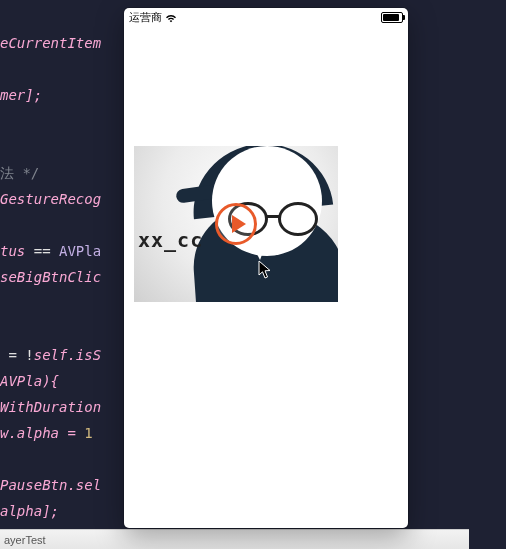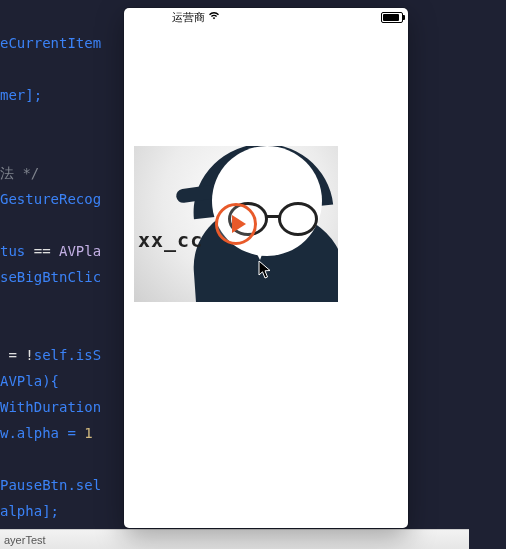--- a/index.html
+++ b/index.html
@@ -21,21 +21,21 @@
     left: 0;
     width: 506px;
     height: 549px;
     padding: 4px 0 0 0;
     box-sizing: border-box;
     color: #e0e0e0;
     white-space: pre;
     line-height: 26px;
     font-size: 14px;
   }
-  .code-bg .tok-id  { color: #3b82f6; }
+  .code-bg .tok-id  { color: #f9a8d4; font-style: italic; }
   .code-bg .tok-op  { color: #e0e0e0; }
   .code-bg .tok-cls { color: #c3b0e4; }
   .code-bg .tok-lit { color: #d1b97f; }
   .code-bg .tok-cm  { color: #7f848e; }
 
   
   .crumb {
     position: absolute;
     left: 0;
     bottom: 0;
@@ -99,21 +99,21 @@
   .ios-status {
     position: relative;
     height: 18px;
     font-family: -apple-system, Helvetica, Arial, sans-serif;
     font-size: 11px;
     color: #000;
     display: flex;
     align-items: center;
     padding: 0 5px;
   }
-  .ios-status .carrier { display: flex; align-items: flex-start; gap:3px;margin-left:43px; }
+  .ios-status .carrier { display: flex; align-items: flex-end; gap:3px; }
   .ios-status .time {
     position: absolute;
     left: 0; right: 0;
     text-align: center;
     font-size: 11px;
   }
   .ios-status .battery {
     position: absolute;
     right: 5px;
     display: inline-block;

